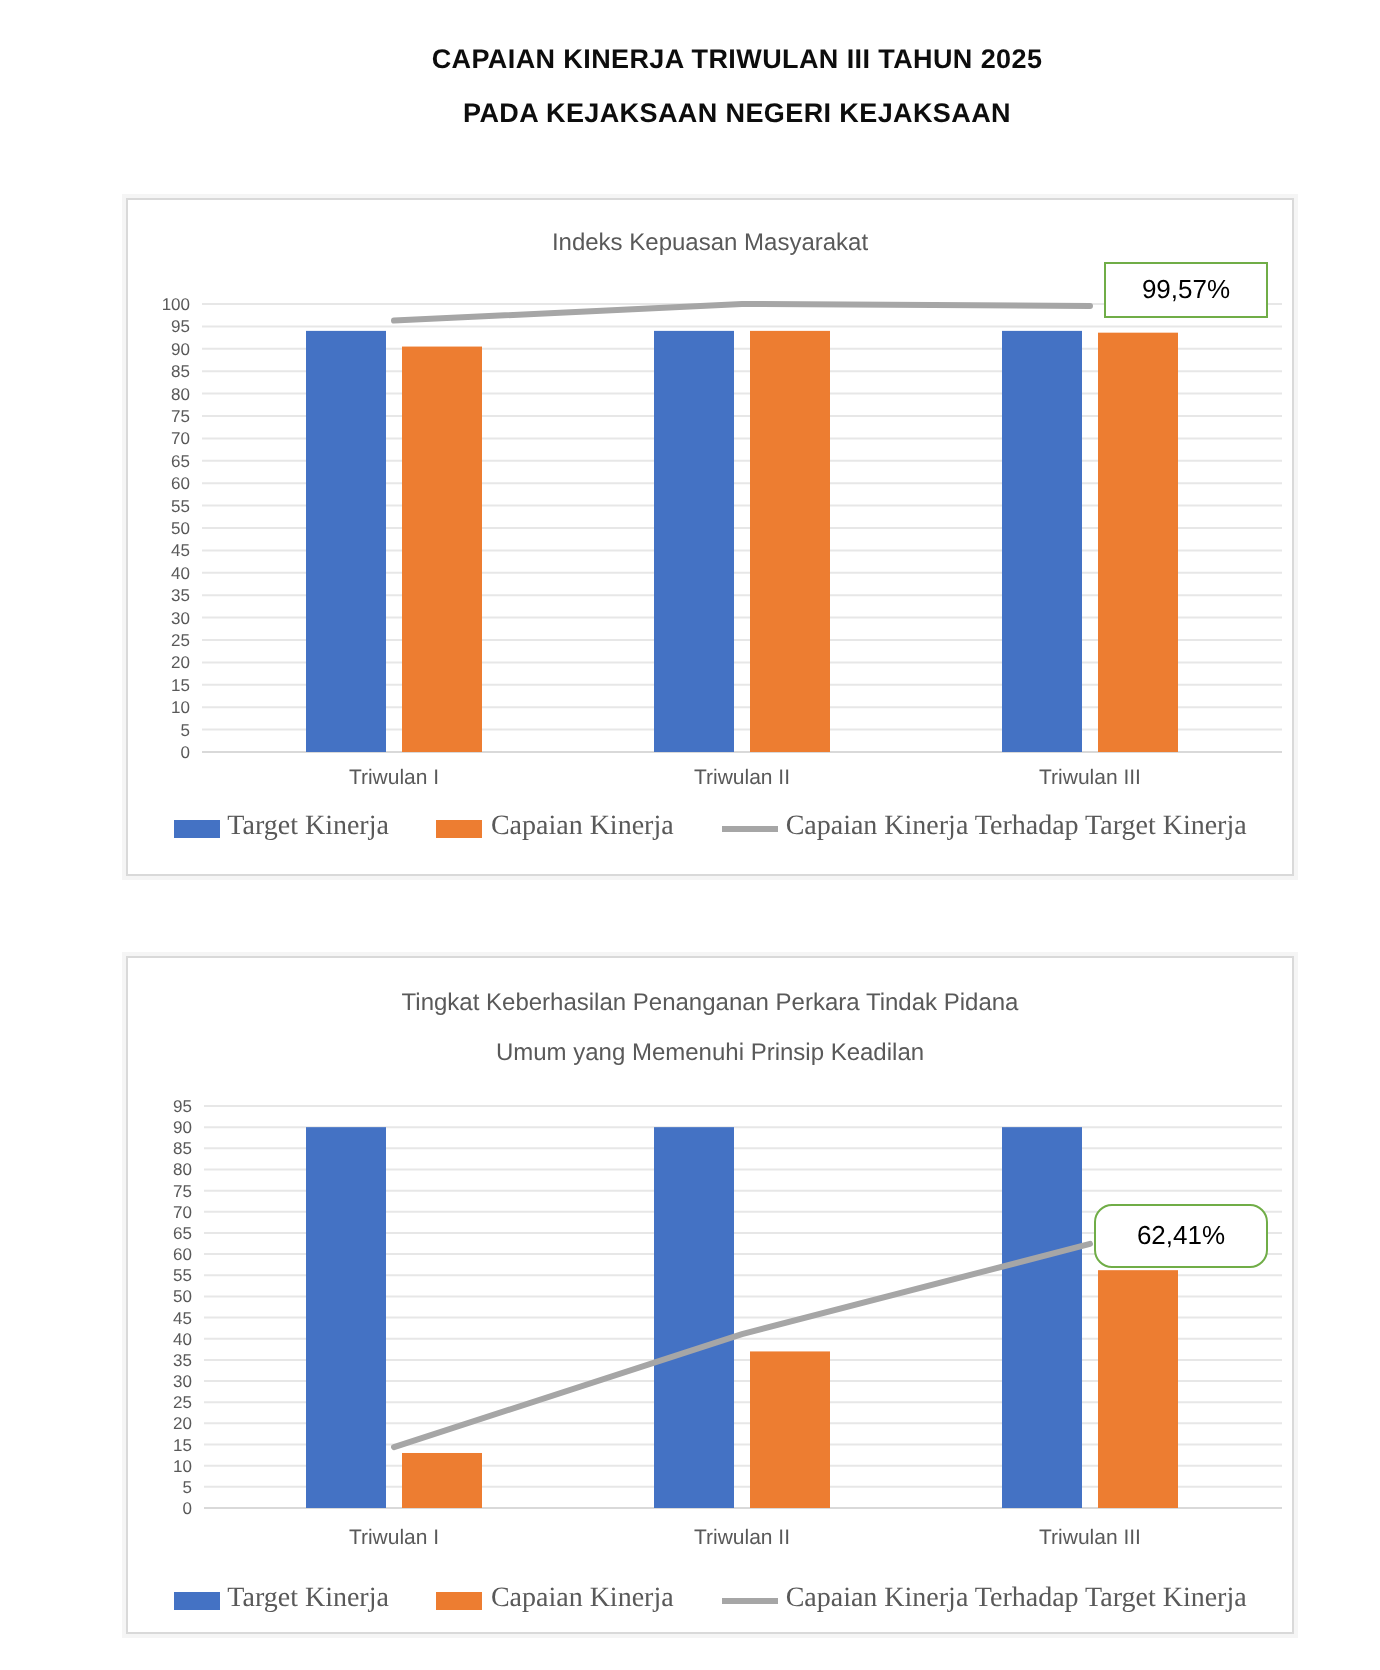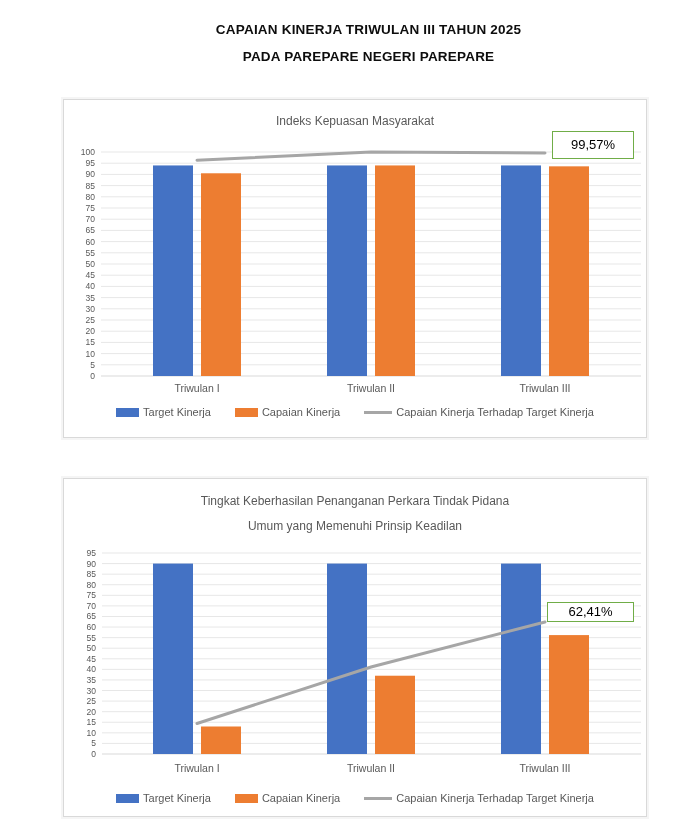--- a/index.html
+++ b/index.html
@@ -22,35 +22,35 @@
 
   svg.plot { position:absolute; left:0; top:0; width:584px; height:339px; display:block; }
   svg.plot text { font-family:"Liberation Sans", sans-serif; }
   text.ytick { font-size:8.5px; fill:#595959; }
   text.cat   { font-size:10.5px; fill:#595959; }
 
   .annotation { position:absolute; background:#ffffff; border:1.5px solid #70AD47;
                 color:#000000; font-size:13px; display:flex; align-items:center; justify-content:center; }
 
   .legend { position:absolute; left:0; width:100%; display:flex; justify-content:center;
-            align-items:center; gap:24px; font-size:11px; color:#595959; }
+            align-items:center; gap:24px; font-size:14px; color:#595959;font-family:Liberation Serif, serif; }
   .c1 .legend { top:306px; }
   .c2 .legend { top:313px; }
   .legend-item { display:flex; align-items:center; gap:4px; white-space:nowrap; }
   .swatch-bar { width:23px; height:9px; display:inline-block; }
   .swatch-line { width:28px; height:3px; display:inline-block; }
 </style>
 </head>
 <body>
 
 <div class="page">
 
   <div class="page-title">
     <div>CAPAIAN KINERJA TRIWULAN III TAHUN 2025</div>
-    <div>PADA PAREPARE NEGERI PAREPARE</div>
+    <div>PADA KEJAKSAAN NEGERI KEJAKSAAN</div>
   </div>
 
   <div class="card c1">
     <svg class="plot" viewBox="0 0 584 339">
         <line x1="37" x2="577" y1="276" y2="276" stroke="#d9d9d9" stroke-width="1"></line>
         <text x="31" y="279" text-anchor="end" class="ytick">0</text>
         <line x1="37" x2="577" y1="264.8" y2="264.8" stroke="#e7e7e7" stroke-width="1"></line>
         <text x="31" y="267.8" text-anchor="end" class="ytick">5</text>
         <line x1="37" x2="577" y1="253.6" y2="253.6" stroke="#e7e7e7" stroke-width="1"></line>
         <text x="31" y="256.6" text-anchor="end" class="ytick">10</text>
@@ -171,21 +171,21 @@
         <text x="307" y="293" text-anchor="middle" class="cat">Triwulan II</text>
         <rect x="437" y="84.57894736842107" width="40" height="190.42105263157893" fill="#4472C4"></rect>
         <rect x="485" y="156.09263157894736" width="40" height="118.90736842105264" fill="#ED7D31"></rect>
         <text x="481" y="293" text-anchor="middle" class="cat">Triwulan III</text>
         <polyline points="133,244.53263157894736 307,188.04105263157896 481,142.9535789473684" fill="none" stroke="#A6A6A6" stroke-width="3" stroke-linecap="round"></polyline>
       </svg>
     <div class="chart-title">
       <div>Tingkat Keberhasilan Penanganan Perkara Tindak Pidana</div>
       <div>Umum yang Memenuhi Prinsip Keadilan</div>
     </div>
-    <div class="annotation" style="left: 483px; top: 122.954px; width: 87px; height: 20px; border-color: rgb(112, 173, 71);">62,41%</div>
+    <div class="annotation" style="left: 483px; top: 122.954px; width: 87px; height: 32px; border-color: rgb(112, 173, 71); border-radius: 9px;">62,41%</div>
     <div class="legend">
         <span class="legend-item">
           <span class="swatch-bar" style="background: rgb(68, 114, 196);"></span>
           <span>Target Kinerja</span>
         </span>
         <span class="legend-item">
           <span class="swatch-bar" style="background: rgb(237, 125, 49);"></span>
           <span>Capaian Kinerja</span>
         </span>
         <span class="legend-item">

